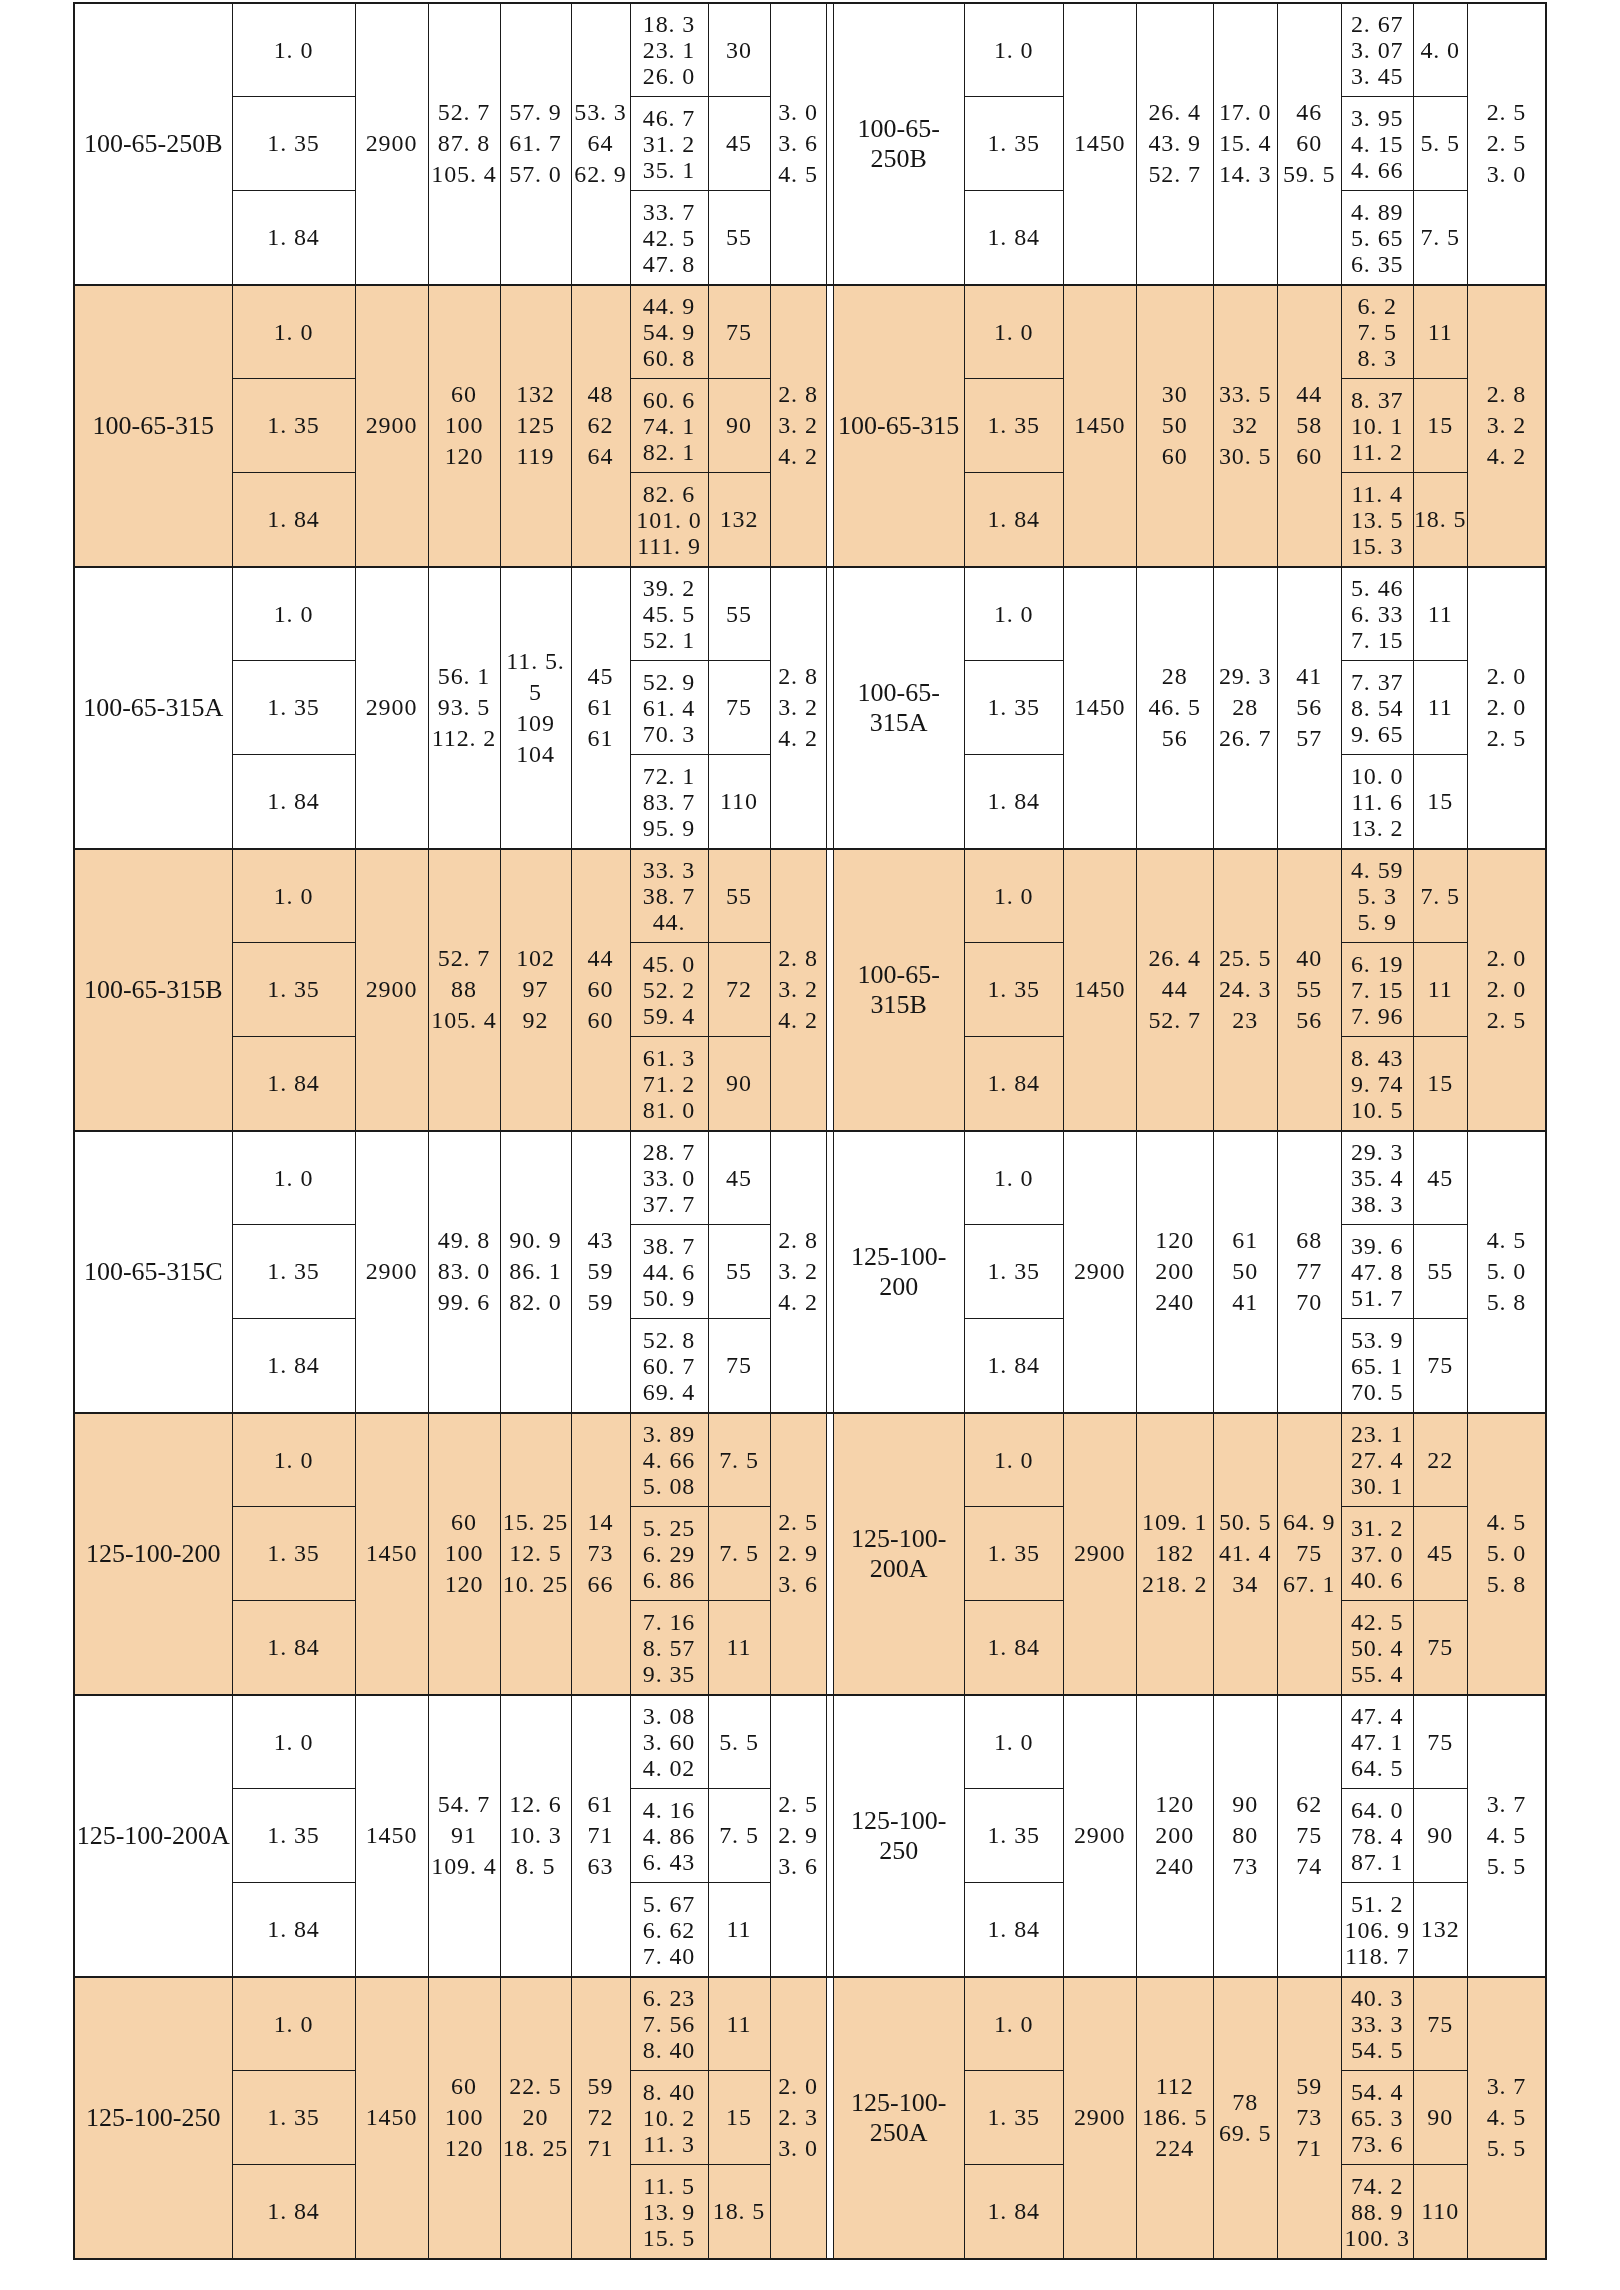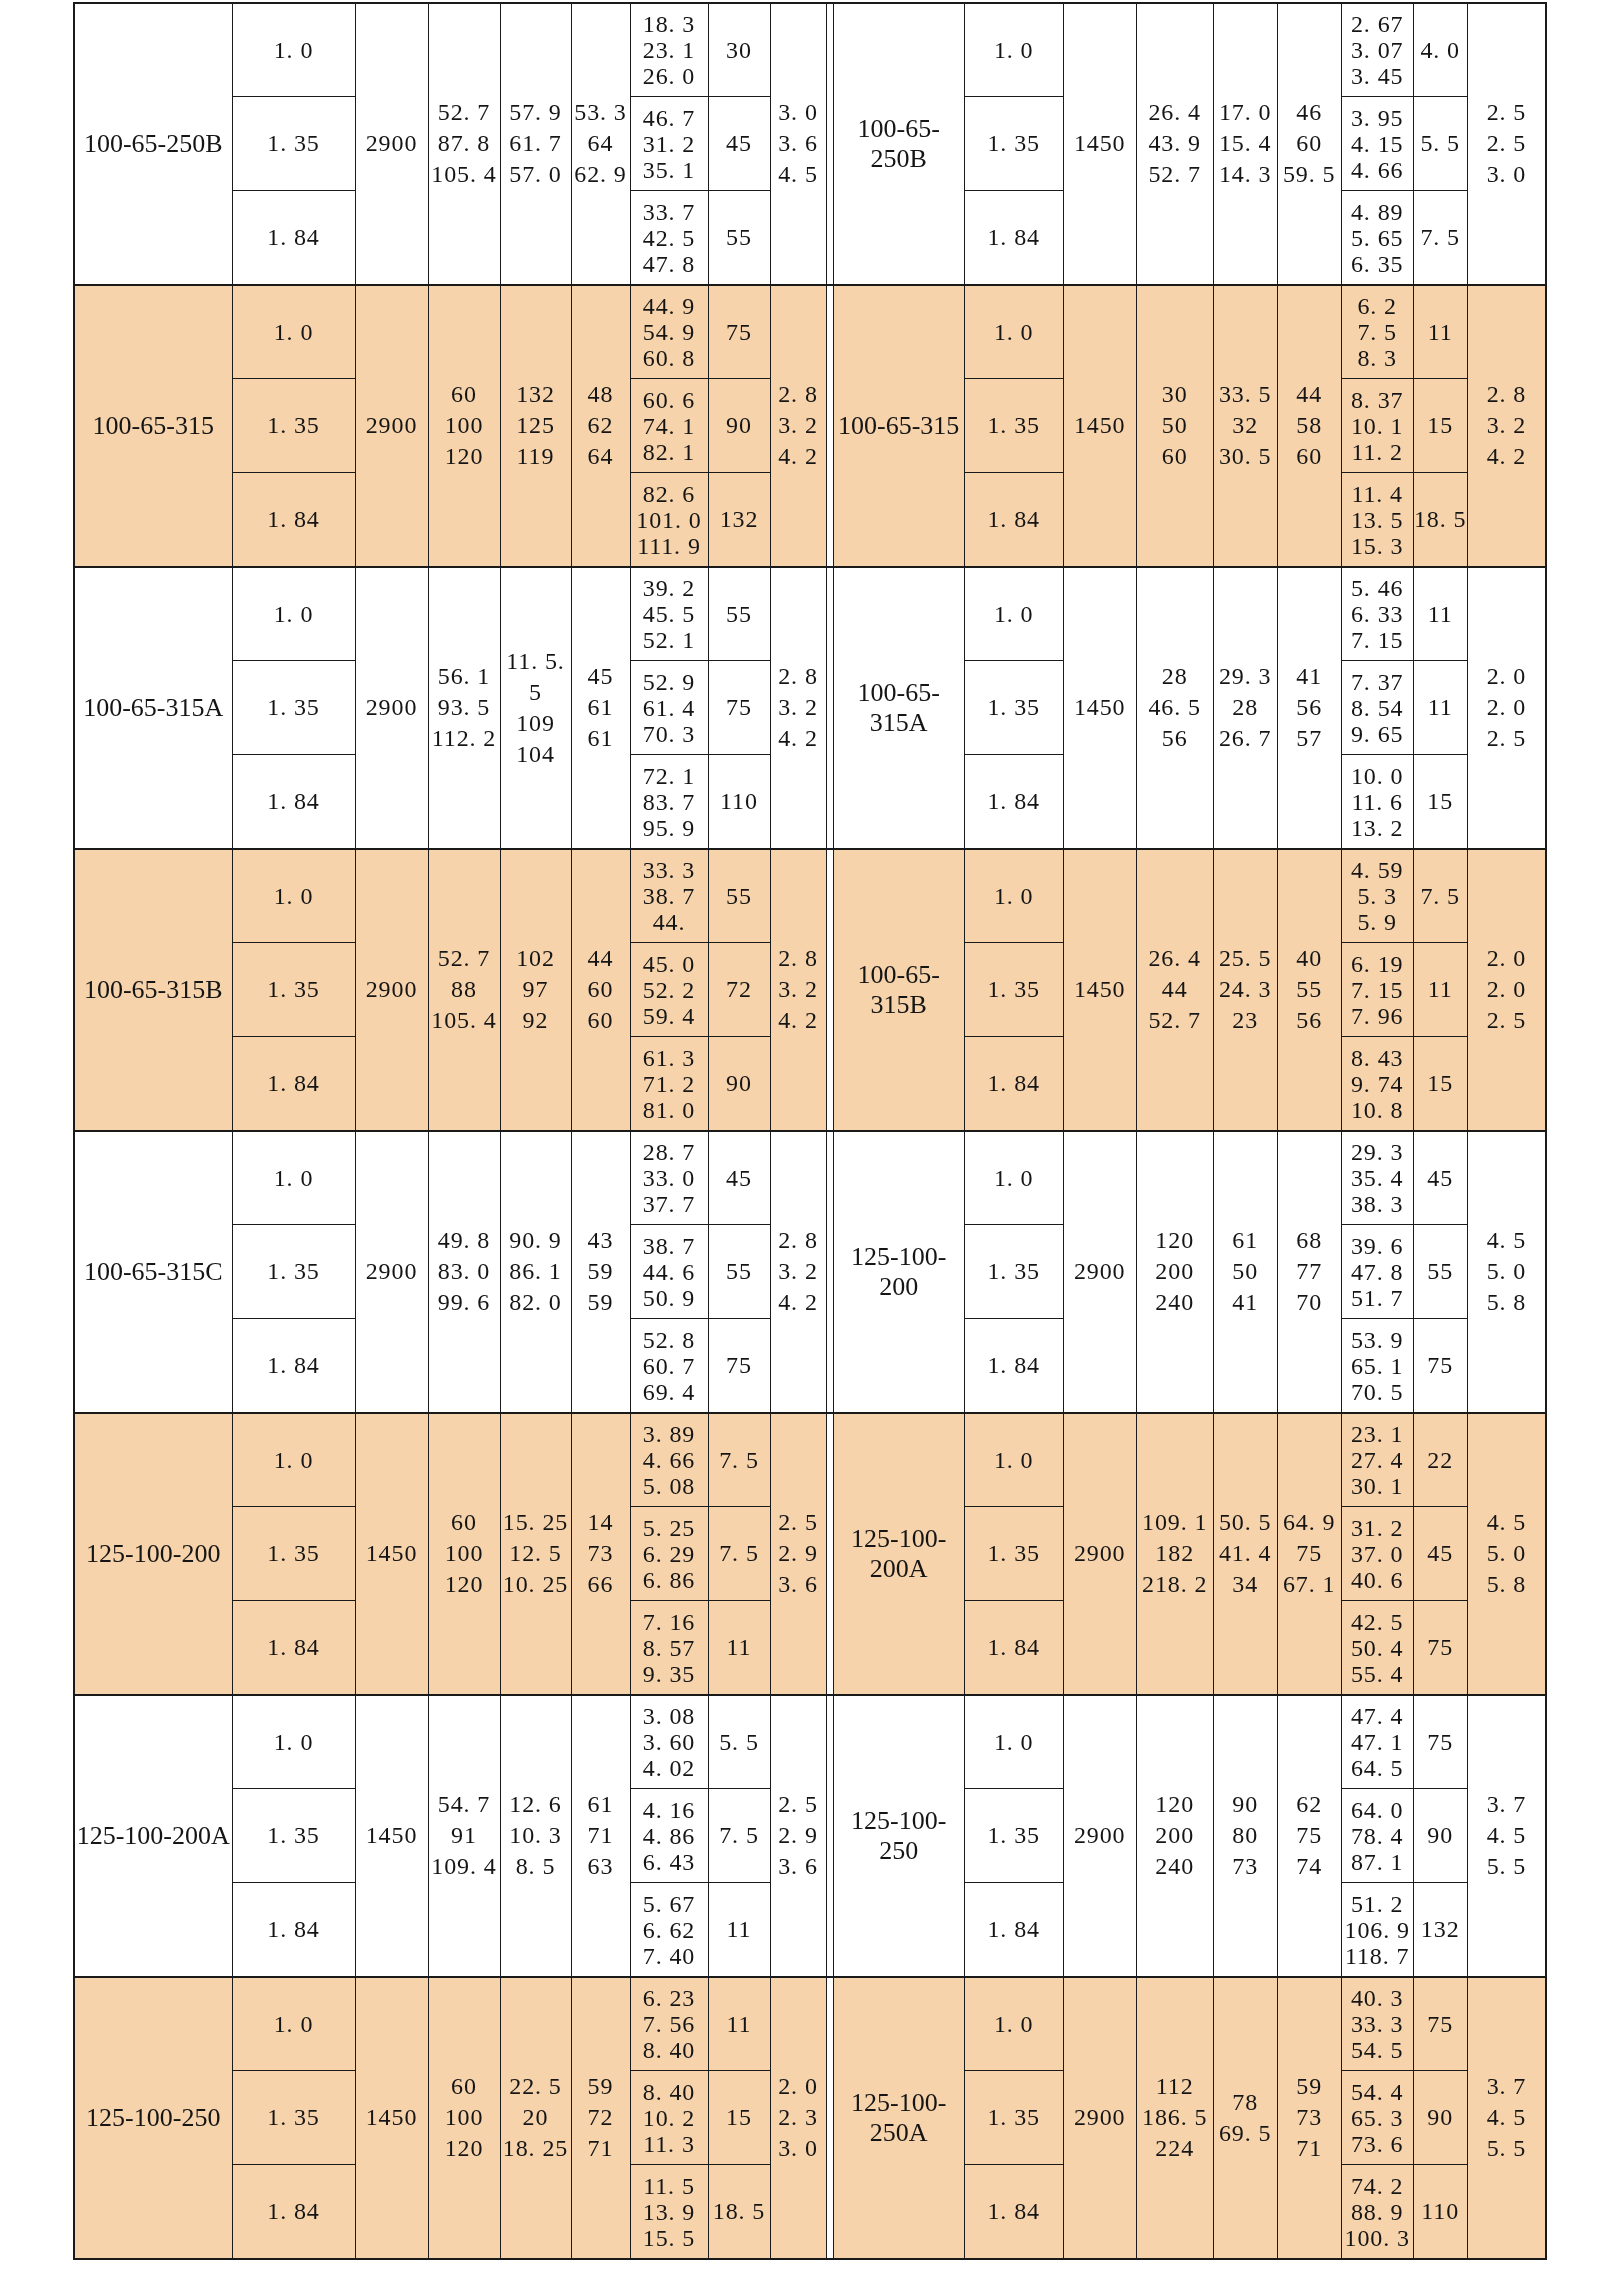--- a/index.html
+++ b/index.html
@@ -433,21 +433,21 @@
           <td class="plines">
             <div>61. 3</div>
             <div>71. 2</div>
             <div>81. 0</div>
           </td>
           <td class="motor">90</td>
           <td class="ratio">1. 84</td>
           <td class="plines">
             <div>8. 43</div>
             <div>9. 74</div>
-            <div>10. 8</div>
+            <div>10. 5</div>
           </td>
           <td class="motor">15</td>
         </tr>
         <tr class="bt ">
           <td class="model" rowspan="3">100-65-315C</td>
           <td class="ratio">1. 0</td>
           <td class="speed" rowspan="3">2900</td>
           <td class="lines" rowspan="3">
             <div>49. 8</div>
             <div>83. 0</div>

